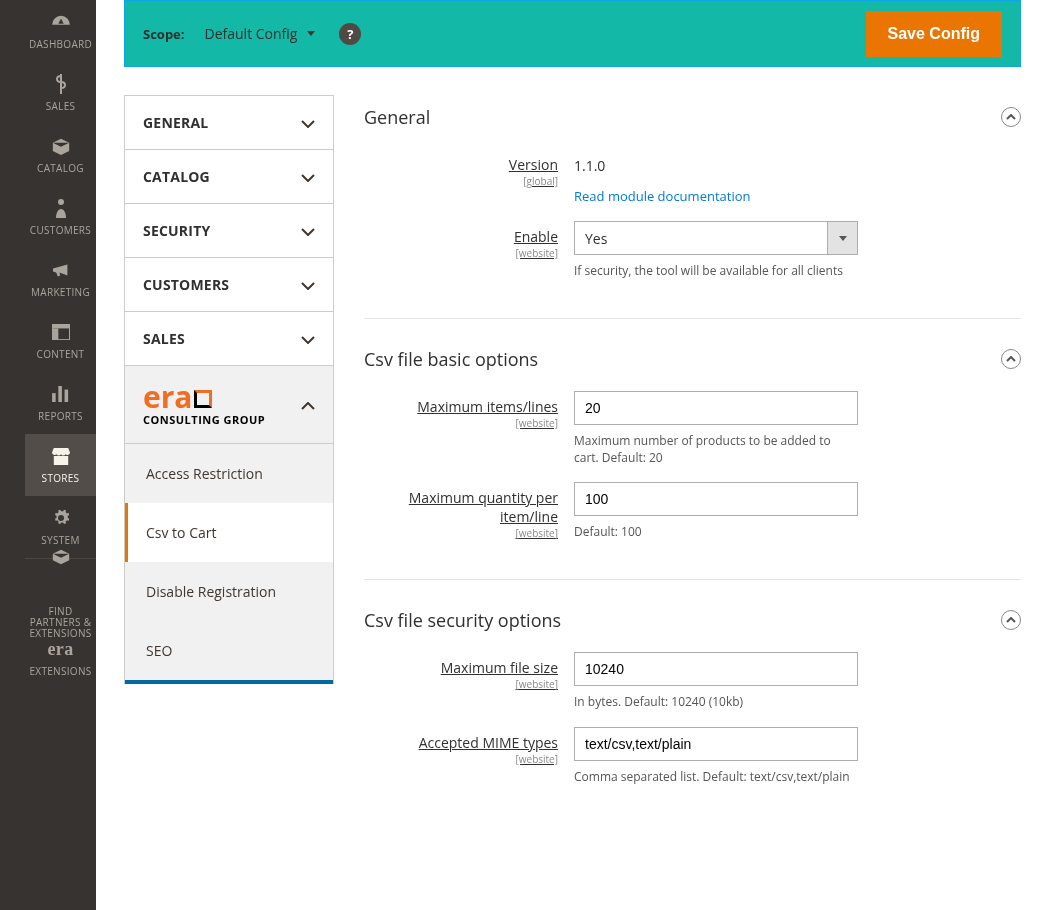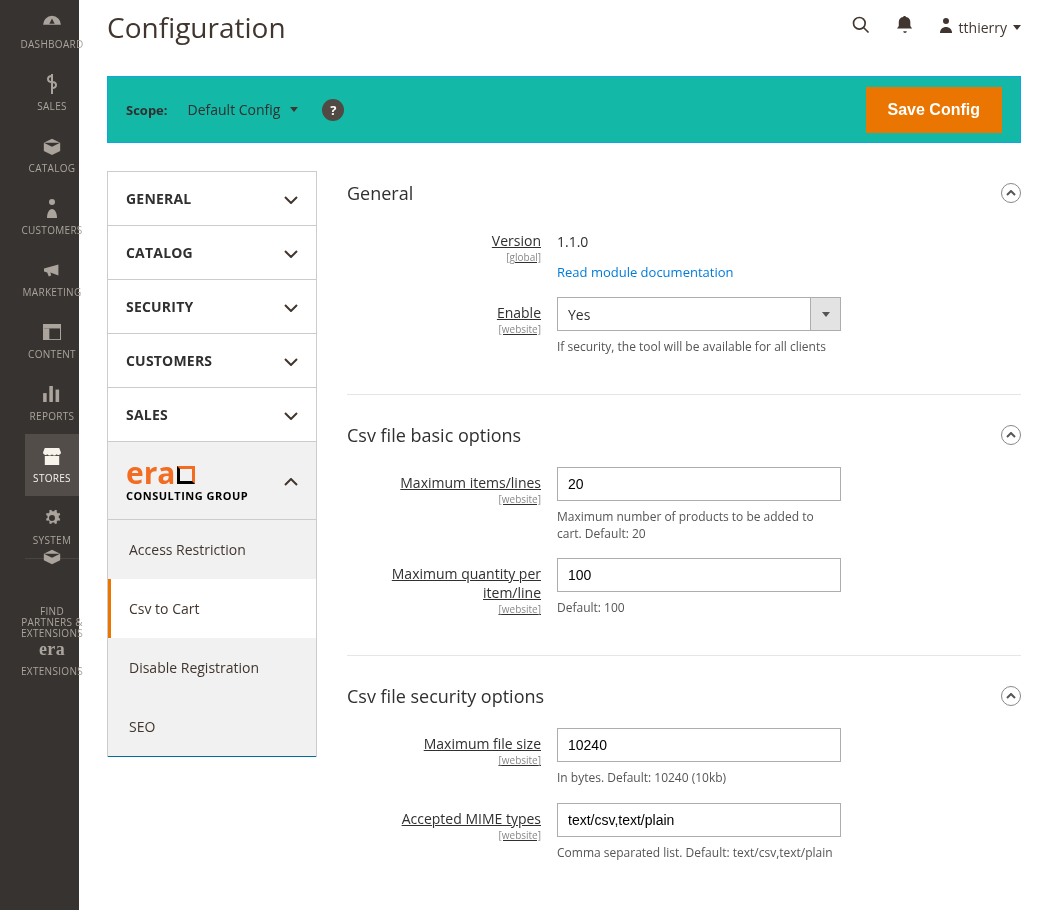--- a/index.html
+++ b/index.html
@@ -8,21 +8,21 @@
     font-size: 13px;
     color: #303030;
     background: #fff;
     width: 1049px;
     height: 910px;
     overflow: hidden;
     display: flex;
   }
   
   .sidebar {
-    width: 79px;
+    width: 96px;
     background: #373330;
     color: #aaa49c;
     flex-shrink: 0;
     height: 910px;
     padding-left: 25px;
   }
   .sidebar-item {
     height: 62px;
     display: flex;
     flex-direction: column;
@@ -179,21 +179,21 @@
     line-height: 1;
   }
   .panel-header.logo .era .box {
     width: 18px; height: 18px; border: 3px solid #000;
     border-right-color: #f26c22; border-top-color: #f26c22;
     display: inline-block; margin-left: 2px; position: relative; top: 2px;
   }
   .panel-header.logo .cg { font-size: 11px; font-weight: 700; color: #000; letter-spacing: 0.5px; }
   .panel-body {
     background: #f1f1f1;
-    border-bottom: 1px solid #0369a1;
+    border-bottom: 4px solid #0369a1;
   }
   .panel-item {
     padding: 20px 18px;
     font-size: 14px;
     color: #41362f;
     cursor: pointer;
     border-left: 3px solid transparent;
   }
   .panel-item.active {
     background: #fff;
@@ -361,46 +361,20 @@
     <span style="line-height:1.1;margin-top:36px;">FIND PARTNERS &amp; EXTENSIONS</span>
   </div>
   <div class="sidebar-item">
     <span class="si-icon" style="font-family:serif;font-size:18px;font-weight:700;">era</span>
     <span>EXTENSIONS</span>
   </div>
 </div>
 
 <div class="main">
 
-  <div class="page-header">
-    <h1 class="page-title">Configuration</h1>
-    <div class="header-right">
-      <span>
-        <svg width="20" height="20" viewBox="0 0 24 24">
-            <circle cx="10" cy="10" r="7" fill="none" stroke="#41362f" stroke-width="2"></circle>
-            <line x1="15" y1="15" x2="21" y2="21" stroke="#41362f" stroke-width="2"></line>
-          </svg>
-      </span>
-      <span>
-        <svg width="16" height="18" viewBox="0 0 18 20">
-            <path d="M9 0a1 1 0 011 1 6 6 0 015 6v4l2 3H0l2-3V7a6 6 0 015-6 1 1 0 011-1zM7 17a2 2 0 004 0z"></path>
-          </svg>
-      </span>
-      <div class="user-chip">
-        <span>
-          <svg width="14" height="16" viewBox="0 0 14 16">
-              <circle cx="7" cy="4" r="3"></circle>
-              <path d="M1 16c0-4 3-6 6-6s6 2 6 6z"></path>
-            </svg>
-        </span>
-        <span>tthierry</span>
-        <span class="caret"></span>
-      </div>
-    </div>
-  </div>
 
   <div class="scope-bar">
     <span class="scope-label">Scope:</span>
     <div class="scope-select">
       <span>Default Config</span>
       <span class="caret"></span>
     </div>
     <span class="help-circle">?</span>
     <button class="save-btn">Save Config</button>
   </div>

